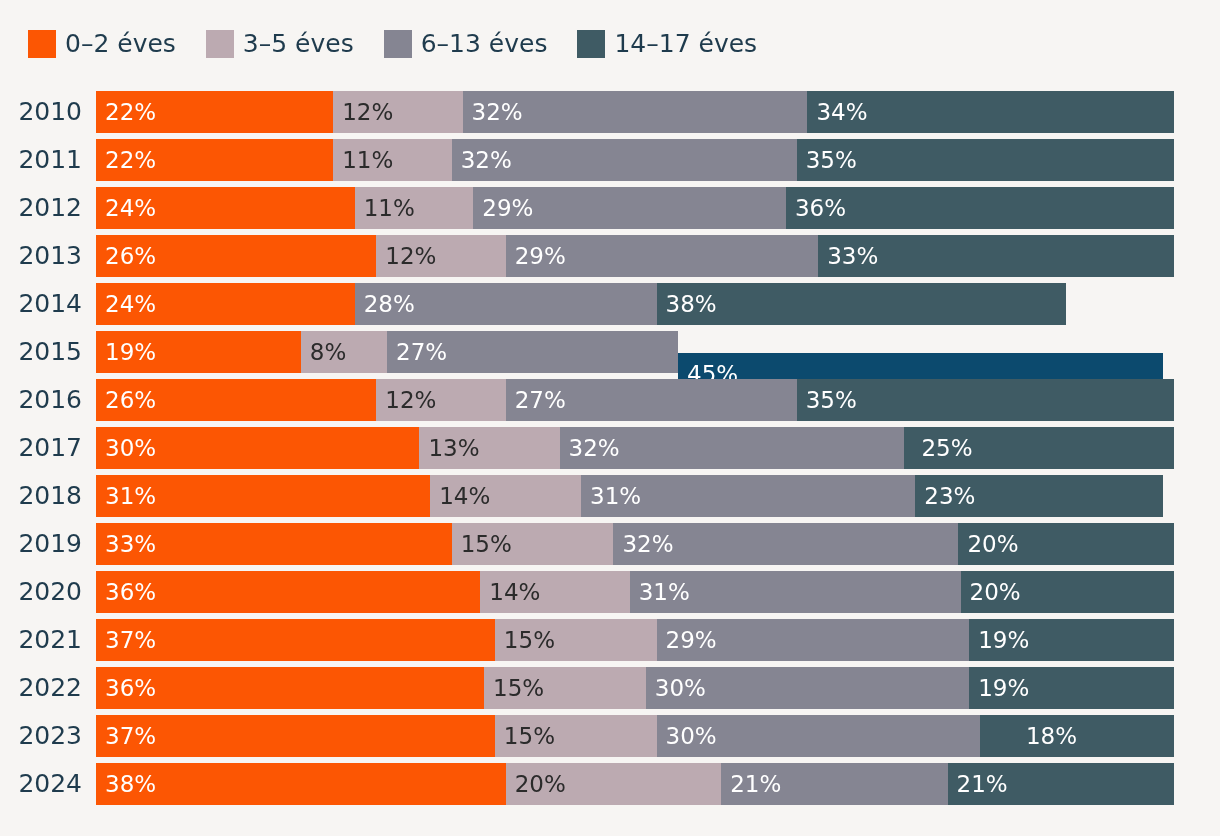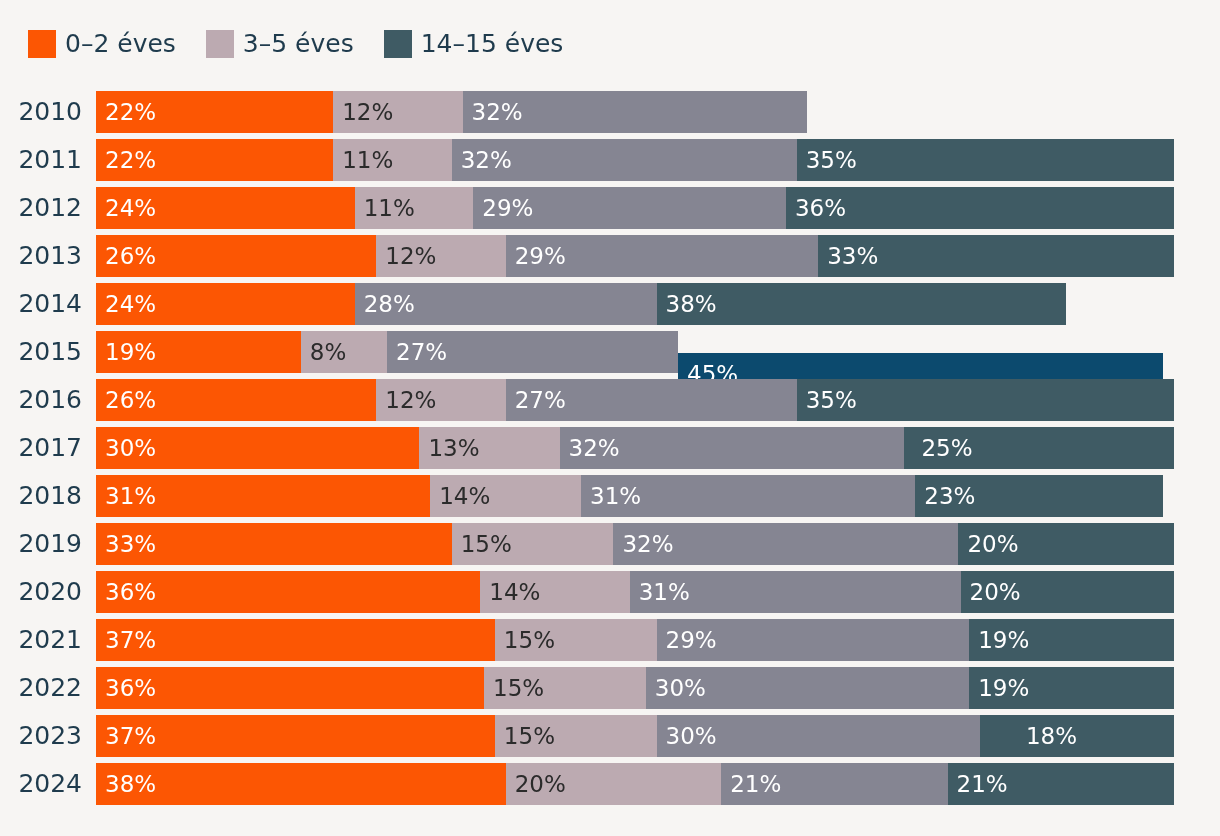--- a/index.html
+++ b/index.html
@@ -112,38 +112,45 @@
   <div id="legend">
       <div class="legend-item">
         <span class="legend-swatch" style="background: rgb(252, 86, 3);"></span>
         <span class="legend-label">0–2 éves</span>
       </div>
       <div class="legend-item">
         <span class="legend-swatch" style="background: rgb(188, 170, 177);"></span>
         <span class="legend-label">3–5 éves</span>
       </div>
       <div class="legend-item">
+        <span class="legend-swatch" style="background: rgb(133, 133, 146);"></span>
+        <span class="legend-label">6–13 éves</span>
+      </div>
+      <div class="legend-item">
         <span class="legend-swatch" style="background: rgb(63, 91, 100);"></span>
-        <span class="legend-label">14–15 éves</span>
+        <span class="legend-label">14–17 éves</span>
       </div>
     </div>
 
   <div id="plot">
       <div class="bar-row">
         <div class="row-label">2010</div>
         <div class="bar-track">
           <div class="seg light-text" title="0–2 éves 2010" style="background: rgb(252, 86, 3); width: 22%;">
             <span class="seg-label">22%</span>
           </div>
           <div class="seg dark-text" title="3–5 éves 2010" style="background: rgb(188, 170, 177); width: 12%;">
             <span class="seg-label">12%</span>
           </div>
           <div class="seg light-text" title="6–13 éves 2010" style="background: rgb(133, 133, 146); width: 32%;">
             <span class="seg-label">32%</span>
           </div>
+          <div class="seg light-text" title="14–17 éves 2010" style="background: rgb(63, 91, 100); width: 34%;">
+            <span class="seg-label">34%</span>
+          </div>
         </div>
       </div>
       <div class="bar-row">
         <div class="row-label">2011</div>
         <div class="bar-track">
           <div class="seg light-text" title="0–2 éves 2011" style="background: rgb(252, 86, 3); width: 22%;">
             <span class="seg-label">22%</span>
           </div>
           <div class="seg dark-text" title="3–5 éves 2011" style="background: rgb(188, 170, 177); width: 11%;">
             <span class="seg-label">11%</span>

